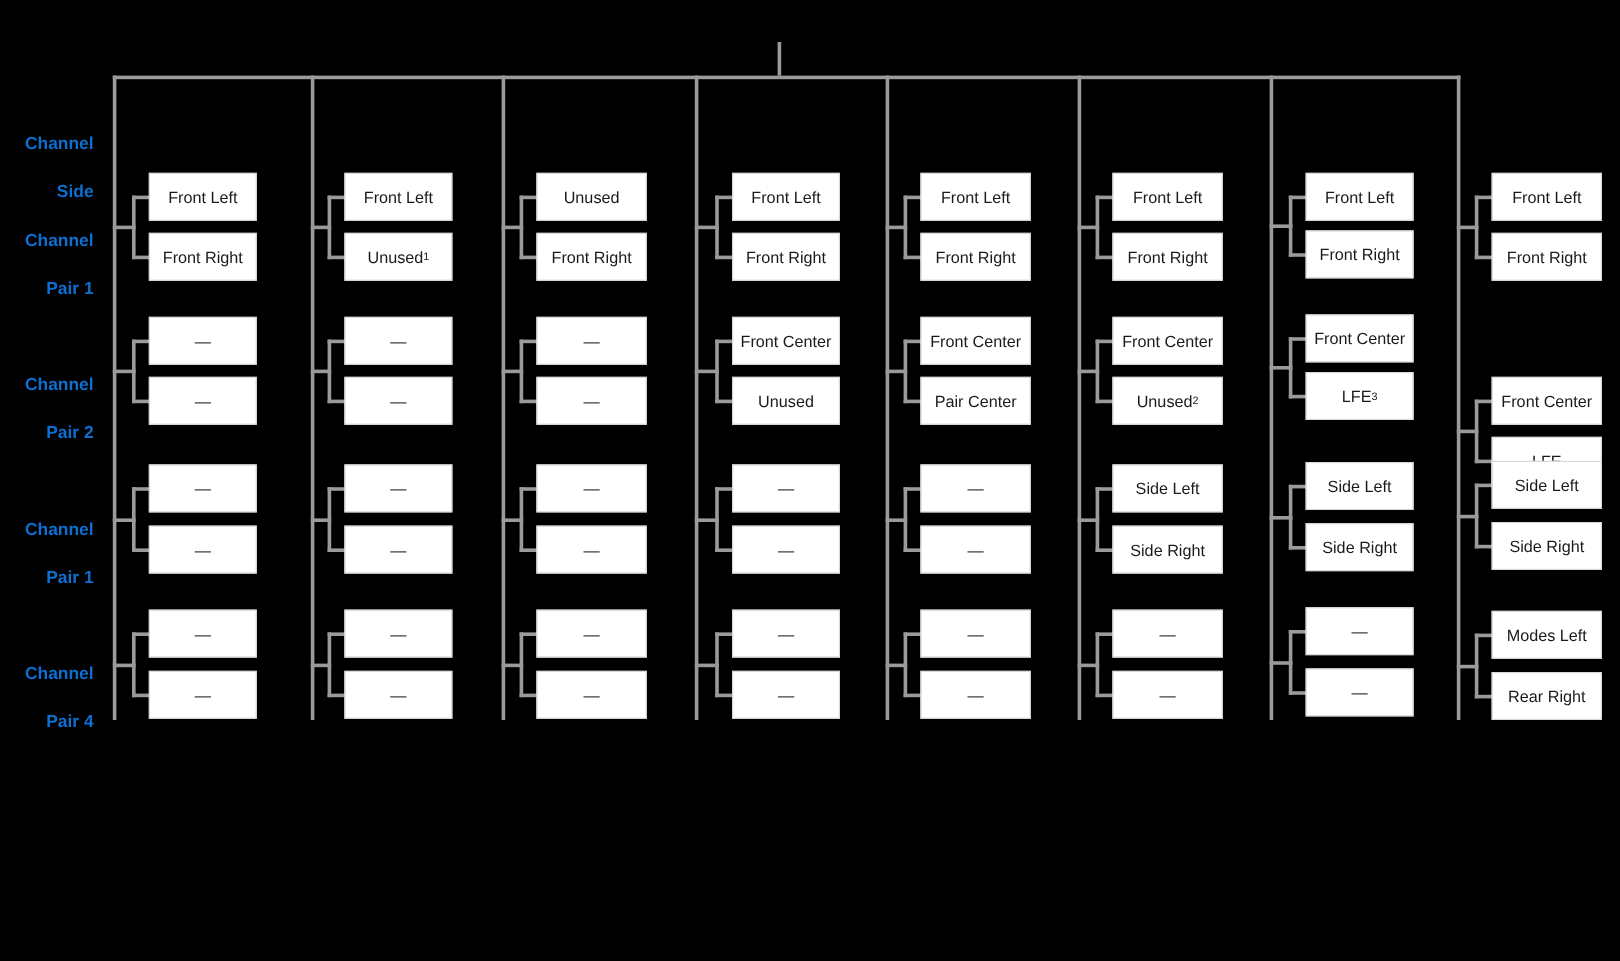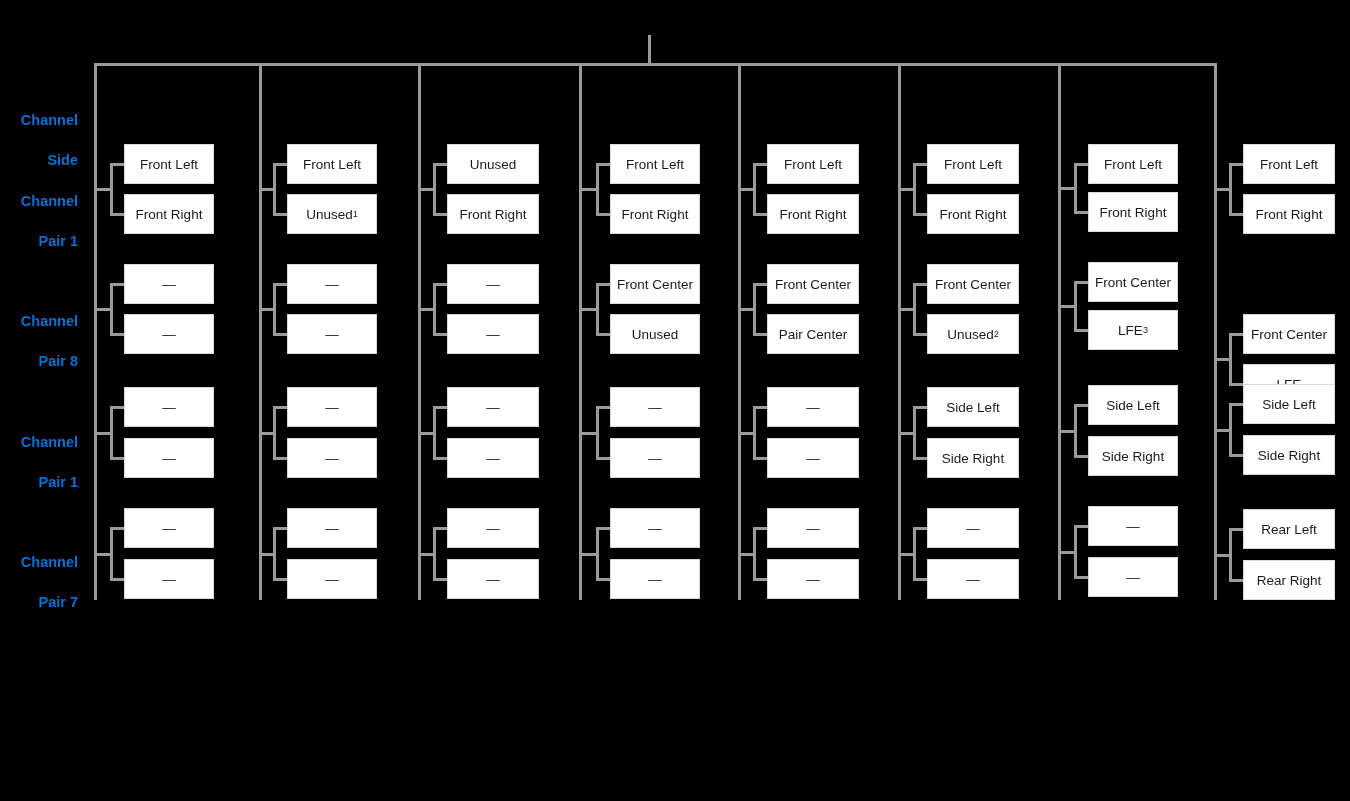--- a/index.html
+++ b/index.html
@@ -51,29 +51,29 @@
   <div class="rowlabel" style="left:0;width:78px;top:90px;">
     <span>Channel</span><br>
     <span>Side</span>
   </div>
   <div class="rowlabel" style="left:0;width:78px;top:171px;">
     <span>Channel</span><br>
     <span>Pair 1</span>
   </div>
   <div class="rowlabel" style="left:0;width:78px;top:291px;">
     <span>Channel</span><br>
-    <span>Pair 8</span>
+    <span>Pair 2</span>
   </div>
   <div class="rowlabel" style="left:0;width:78px;top:412px;">
     <span>Channel</span><br>
     <span>Pair 1</span>
   </div>
   <div class="rowlabel" style="left:0;width:78px;top:532px;">
     <span>Channel</span><br>
-    <span>Pair 7</span>
+    <span>Pair 4</span>
   </div>
 
   <div class="line vline" style="left:648px;top:35px;width:3px;height:28px;"></div>
 
   <div class="line hbus" style="left:94px;top:63px;width:1123px;height:3px;"></div>
 
   <div id="cols">
       <div class="line vline" style="left: 94px; top: 63px; width: 3px; height: 537px;"></div>
       <div class="line hbus" style="left: 94px; top: 188px; width: 19px; height: 3px;"></div>
       <div class="line vline" style="left: 110px; top: 163px; width: 3px; height: 53px;"></div>
@@ -393,20 +393,20 @@
         <span>Side Left</span>
       </div>
       <div class="cbox" style="left: 1243px; top: 435px; width: 92px; height: 40px;">
         <span>Side Right</span>
       </div>
       <div class="line hbus" style="left: 1214px; top: 554px; width: 18px; height: 3px;"></div>
       <div class="line vline" style="left: 1229px; top: 528px; width: 3px; height: 54px;"></div>
       <div class="line hbus" style="left: 1229px; top: 528px; width: 16px; height: 3px;"></div>
       <div class="line hbus" style="left: 1229px; top: 579px; width: 16px; height: 3px;"></div>
       <div class="cbox" style="left: 1243px; top: 509px; width: 92px; height: 40px;">
-        <span>Rear Left</span>
+        <span>Modes Left</span>
       </div>
       <div class="cbox" style="left: 1243px; top: 560px; width: 92px; height: 40px;">
         <span>Rear Right</span>
       </div>
     </div>
 
 </div>
 
 </body></html>

